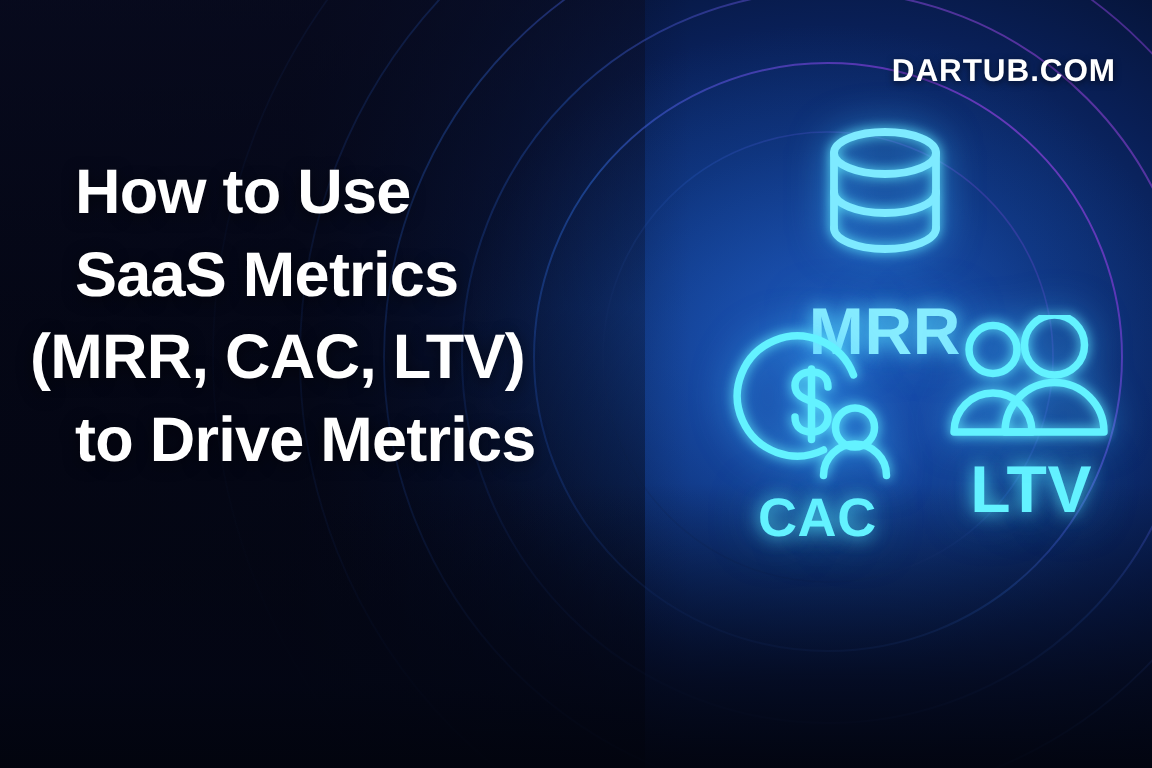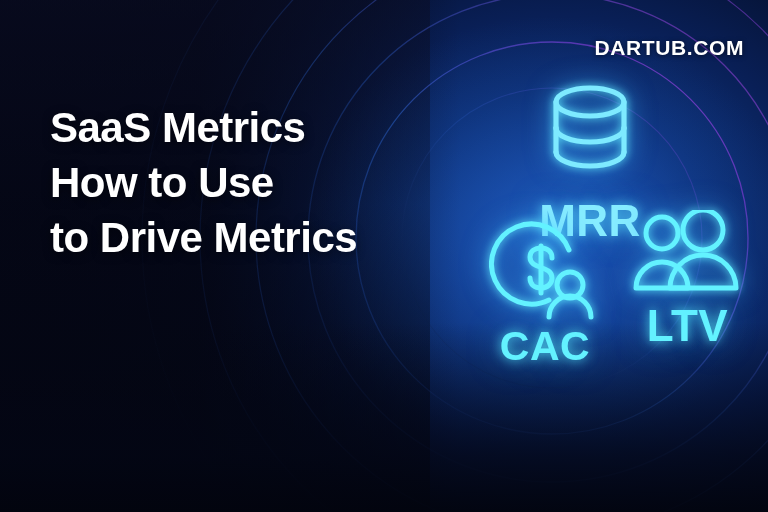--- a/index.html
+++ b/index.html
@@ -78,21 +78,21 @@
     line-height:1;
   }
 
   
   #metric-mrr{ left:60px; top:20px; width:180px; }
   #metric-mrr .m-label{ font-size:44px; color:#86ecff; margin-top:15px;
     text-shadow:0 0 12px rgba(90,225,255,.85), 0 0 30px rgba(60,180,255,.55); }
 
   
   #metric-cac{ left:20px; top:160px; width:170px; }
-  #metric-cac .m-label{ font-size:41px; color:#63f2ff; margin-top:2px;
+  #metric-cac .m-label{ font-size:36px; color:#63f2ff; margin-top:2px;
     text-shadow:0 0 12px rgba(90,240,255,.9), 0 0 32px rgba(60,190,255,.55); }
 
   
   #metric-ltv{ left:165px; top:150px; width:165px; }
   #metric-ltv .m-label{ font-size:44px; color:#63f2ff; margin-top:4px;
     text-shadow:0 0 12px rgba(90,240,255,.9), 0 0 32px rgba(60,190,255,.55); }
 
   .neon{ filter: drop-shadow(0 0 4px rgba(95,235,255,.95)) drop-shadow(0 0 12px rgba(60,180,255,.7)); }
 </style>
 </head>
@@ -134,22 +134,23 @@
         <circle cx="552" cy="238" r="410" stroke="url(#ringC)" stroke-width="1.1" opacity="0.4"></circle>
       </g>
     </svg>
   </div>
 
   <div class="bg-bottom"></div>
 
   <div class="brand">DARTUB.COM</div>
 
   <div class="headline">
+    <span class="hl-line indent">How to Use</span>
     <span class="hl-line indent">SaaS Metrics</span>
-    <span class="hl-line indent">How to Use</span>
+    <span class="hl-line">(MRR, CAC, LTV)</span>
     <span class="hl-line indent">to Drive Metrics</span>
   </div>
 
   <div class="metrics">
 
     <div class="metric" id="metric-mrr">
       <span class="icon-wrap">
         <svg class="neon" width="104" height="100" viewBox="0 0 104 100" fill="none" stroke="#7eeaff" stroke-width="5.2" stroke-linecap="round" stroke-linejoin="round">
           <ellipse cx="52" cy="22" rx="34" ry="14"></ellipse>
           <path d="M18 22 L18 48"></path>

